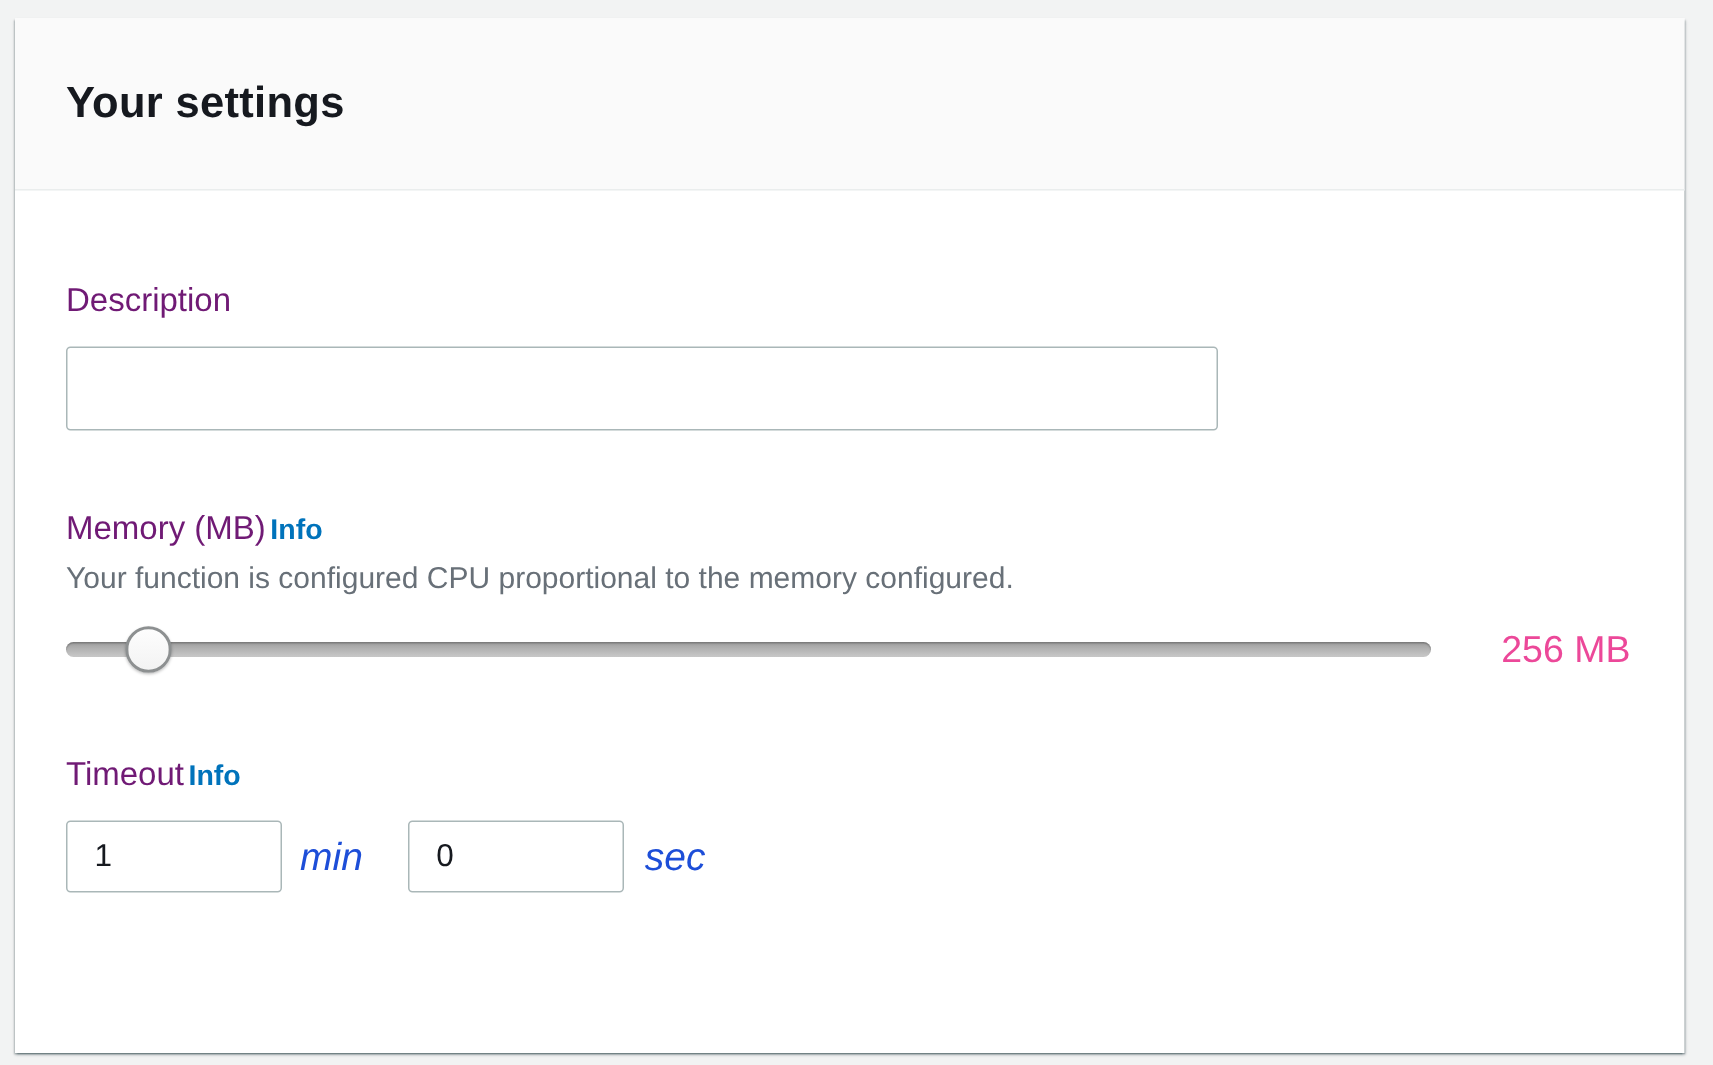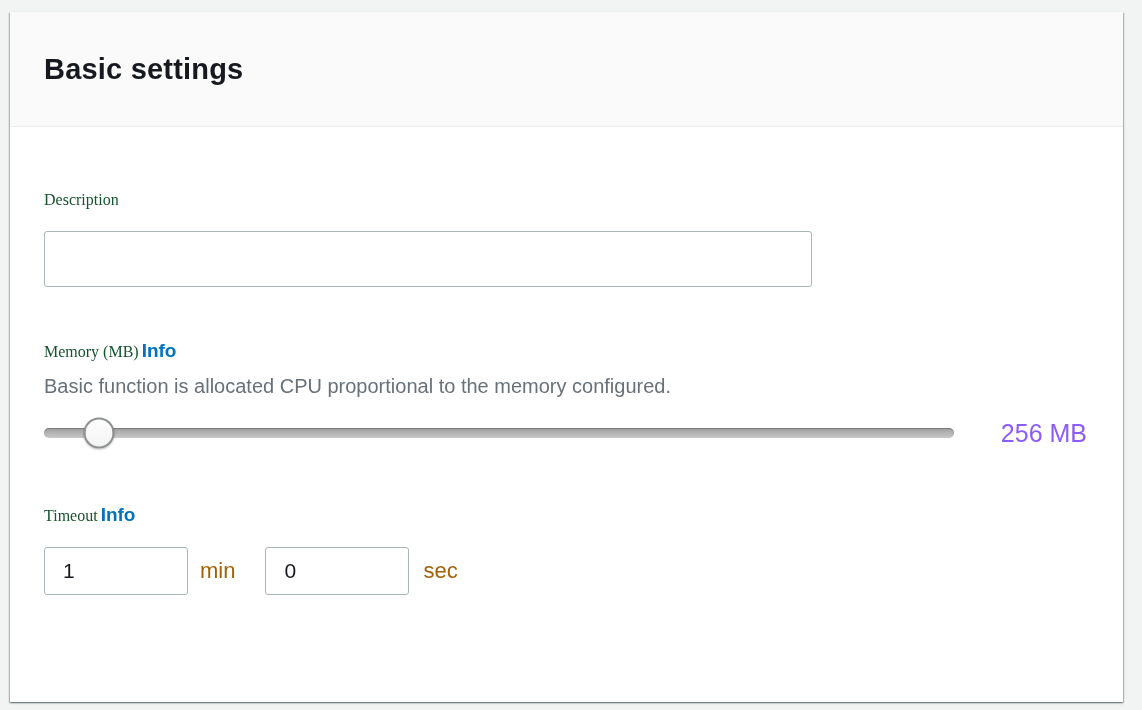--- a/index.html
+++ b/index.html
@@ -39,24 +39,23 @@
   .card-body {
     padding: 58px 34px 0 34px;
     flex: 1 1 auto;
   }
   .field-label-row {
     display: flex;
     align-items: baseline;
     gap: 3px;
   }
   .field-label {
-    font-size: 16px;
+    font-size: 22px;
     line-height: 30px;
-    color: #14532d;
-    font-family: Liberation Serif, serif;
+    color: #701a75;
   }
   .info-link {
     font-size: 19px;
     font-weight: 700;
     color: #0073bb;
     text-decoration: none;
     cursor: pointer;
     text-align: center;
   }
   .description-section .field-label { margin-bottom: 16px; }
@@ -114,63 +113,64 @@
     transform: translate(-50%, -50%);
     border-radius: 50%;
     background: linear-gradient(180deg, #fdfdfd 0%, #f3f3f3 100%);
     border: 2px solid #8d9091;
     box-shadow: 0 1px 2px rgba(0,0,0,.25);
     cursor: grab;
   }
   .slider-value {
     margin-left: auto;
     font-size: 25px;
-    color: #8b5cf6;
+    color: #ec4899;
     white-space: nowrap;
     padding-right: 2px;
   }
   .timeout-section { margin-top: 48px; }
   .timeout-inputs {
     margin-top: 16px;
     display: flex;
     align-items: center;
   }
   .timeout-input {
     width: 144px;
     height: 48px;
     padding: 0 18px;
   }
   .unit-label {
-    font-size: 22px;
-    color: #a16207;
+    font-size: 26px;
+    color: #1d4ed8;
+    font-style: italic;
   }
   .unit-min { margin-left: 12px; margin-right: 30px; }
   .unit-sec { margin-left: 14px; }
 </style>
 </head>
 <body>
 
 <div class="card">
   <div class="card-header">
-    <h2 class="card-title">Basic settings</h2>
+    <h2 class="card-title">Your settings</h2>
   </div>
 
   <div class="card-body">
 
     <div class="description-section">
       <div class="field-label">Description</div>
       <input type="text" class="text-input description-input" value="" style="">
     </div>
 
     <div class="memory-section">
       <div class="field-label-row">
         <span class="field-label">Memory (MB)</span>
         <a class="info-link">Info</a>
       </div>
-      <div class="helper-text">Basic function is allocated CPU proportional to the memory configured.</div>
+      <div class="helper-text">Your function is configured CPU proportional to the memory configured.</div>
       <div class="slider-row">
         <div class="slider">
           <div class="slider-track"></div>
           <div class="slider-handle" style="left: 6%;"></div>
         </div>
         <div class="slider-value">256 MB</div>
       </div>
     </div>
 
     <div class="timeout-section">

